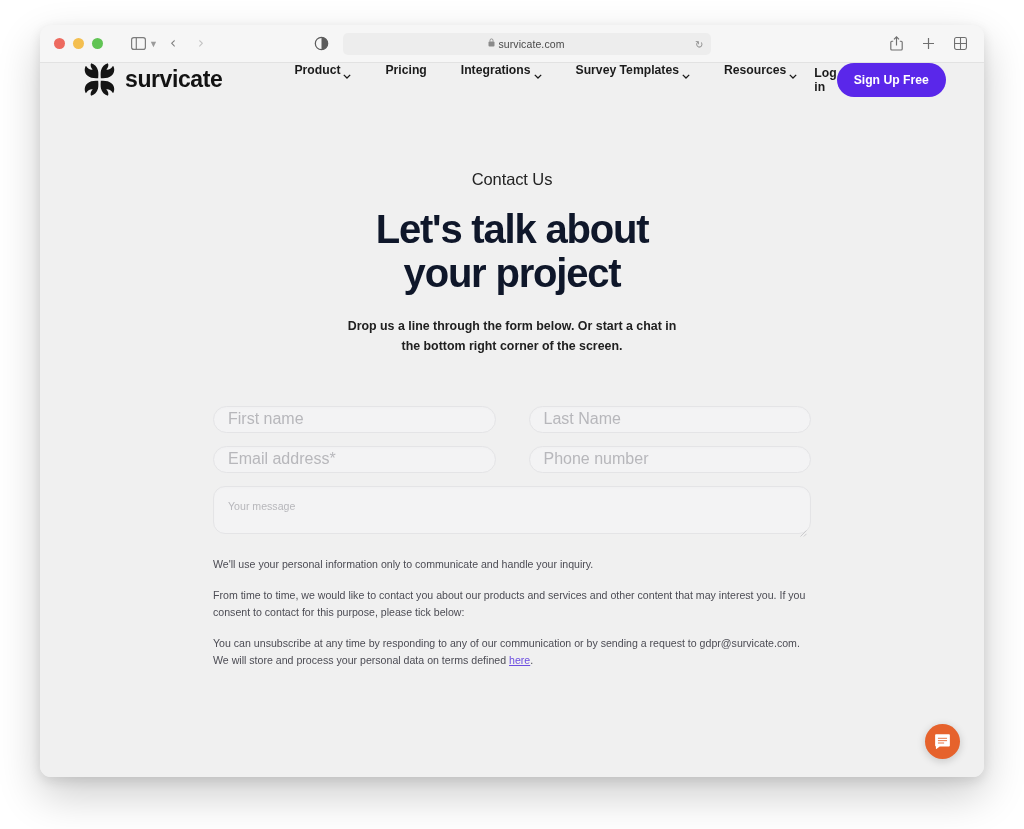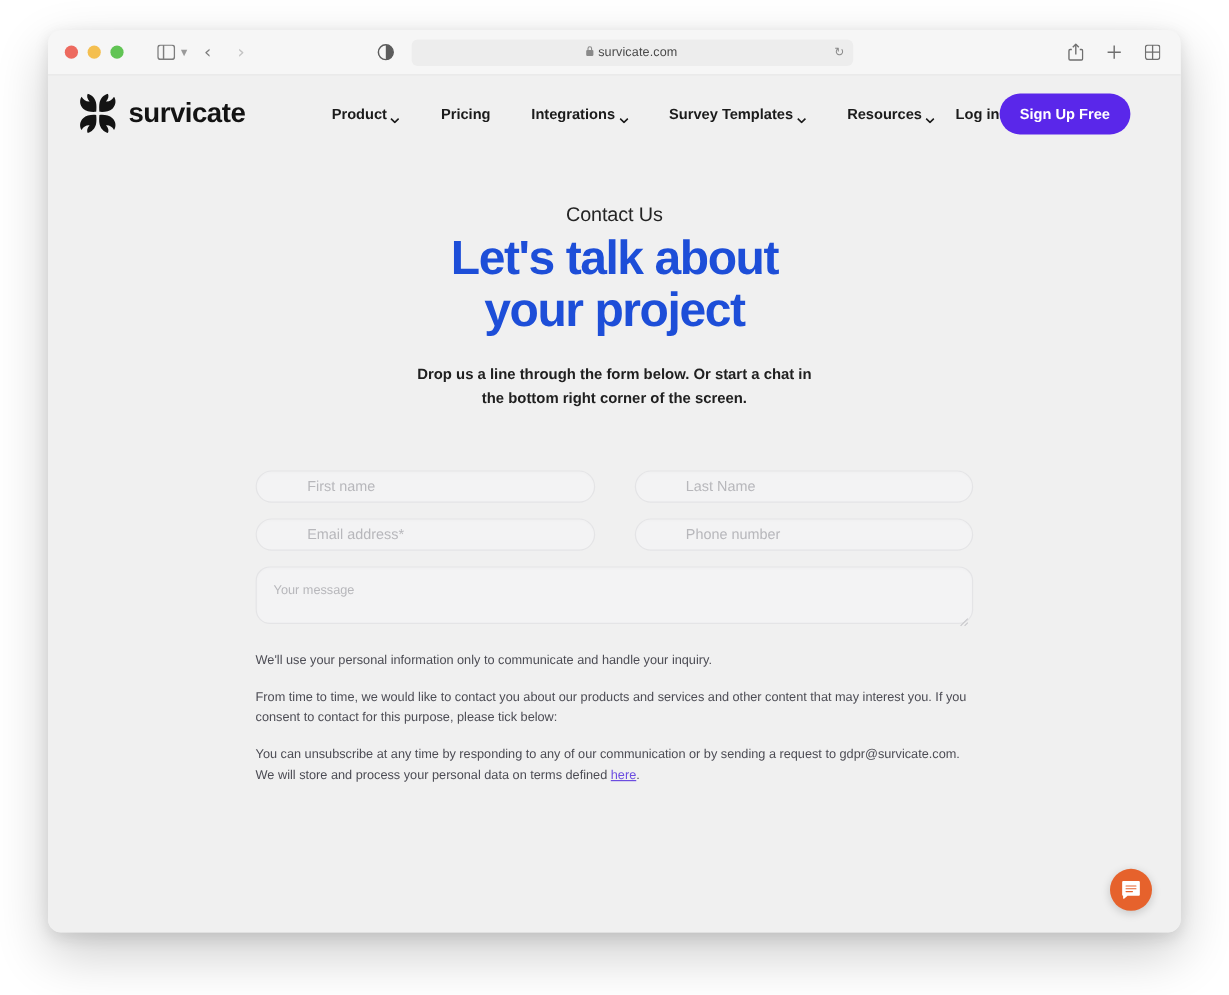--- a/index.html
+++ b/index.html
@@ -127,22 +127,22 @@
     position: relative;
     height: 714px;
     background: #f0f0f0;
     overflow: hidden;
   }
 
   
   .site-header {
     height: 63px;
     display: flex;
-    align-items: center;
-    padding: 0 42px 0 25px;
+    align-items: flex-start;
+    padding: 0 42px 0 43px;
   }
 
   .brand {
     display: flex;
     align-items: center;
     gap: 9px;
   }
   .brand-mark { width: 33px; height: 33px; display: block; }
   .brand-name {
     font-size: 23px;
@@ -198,25 +198,25 @@
   .hero {
     text-align: center;
     padding-top: 44px;
   }
   .eyebrow {
     font-size: 16.5px;
     color: #242424;
     letter-spacing: -0.1px;
   }
   .hero-title {
-    margin-top: 4px;
+    margin-top: 18px;
     font-size: 40px;
     font-weight: bold;
     line-height: 1.1;
-    color: #1d4ed8;
+    color: #0f172a;
     letter-spacing: -1.2px;
   }
   .hero-sub {
     margin-top: 22px;
     font-size: 12.4px;
     font-weight: bold;
     line-height: 1.6;
     color: #202020;
   }
 
@@ -235,23 +235,22 @@
     height: 27px;
     border: 1px solid #e4e4e6;
     border-radius: 14px;
     background: #f3f3f4;
     display: flex;
     align-items: center;
     padding: 0 14px;
     box-shadow: inset 0 1px 2px rgba(0,0,0,0.015);
   }
   .field .ph {
-    font-size: 12px;
+    font-size: 16px;
     color: #b7b7bb;
-    margin-left: 28px;
   }
 
   .textarea-field {
     position: relative;
     height: 48px;
     border: 1px solid #e4e4e6;
     border-radius: 12px;
     background: #f3f3f4;
     padding: 9px 14px;
     margin-bottom: 16px;

